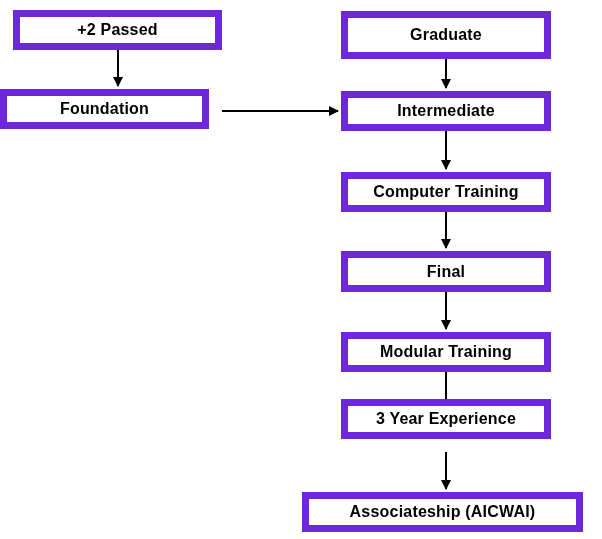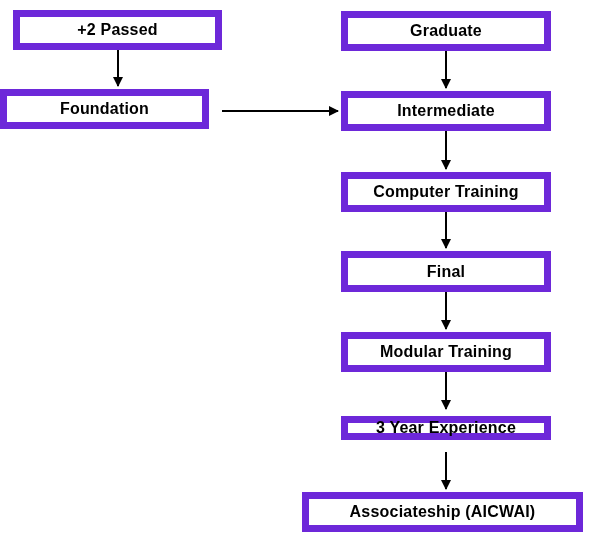--- a/index.html
+++ b/index.html
@@ -26,26 +26,26 @@
     font-weight: bold;
     font-size: 16px;
     color: #000000;
     letter-spacing: 0.2px;
     text-align: center;
   }
   
   .n-plus2        { left: 13px;  top: 10px;  width: 209px; height: 40px; }
   .n-foundation   { left: 0;  top: 89px;  width: 209px; height: 40px; }
   
-  .n-graduate     { left: 341px; top: 11px;  width: 210px; height: 40px; }
+  .n-graduate     { left: 341px; top: 11px;  width: 210px; height: 48px; }
   .n-intermediate { left: 341px; top: 91px;  width: 210px; height: 40px; }
   .n-computer     { left: 341px; top: 172px; width: 210px; height: 40px; }
   .n-final        { left: 341px; top: 251px; width: 210px; height: 41px; }
   .n-modular      { left: 341px; top: 332px; width: 210px; height: 40px; }
-  .n-experience   { left: 341px; top: 416px; width: 210px; height: 24px; }
+  .n-experience   { left: 341px; top: 399px; width: 210px; height: 40px; }
   .n-associate    { left: 302px; top: 492px; width: 281px; height: 40px; }
   .arrow-layer {
     position: absolute;
     left: 0;
     top: 0;
     width: 602px;
     height: 539px;
     pointer-events: none;
   }
 </style>

